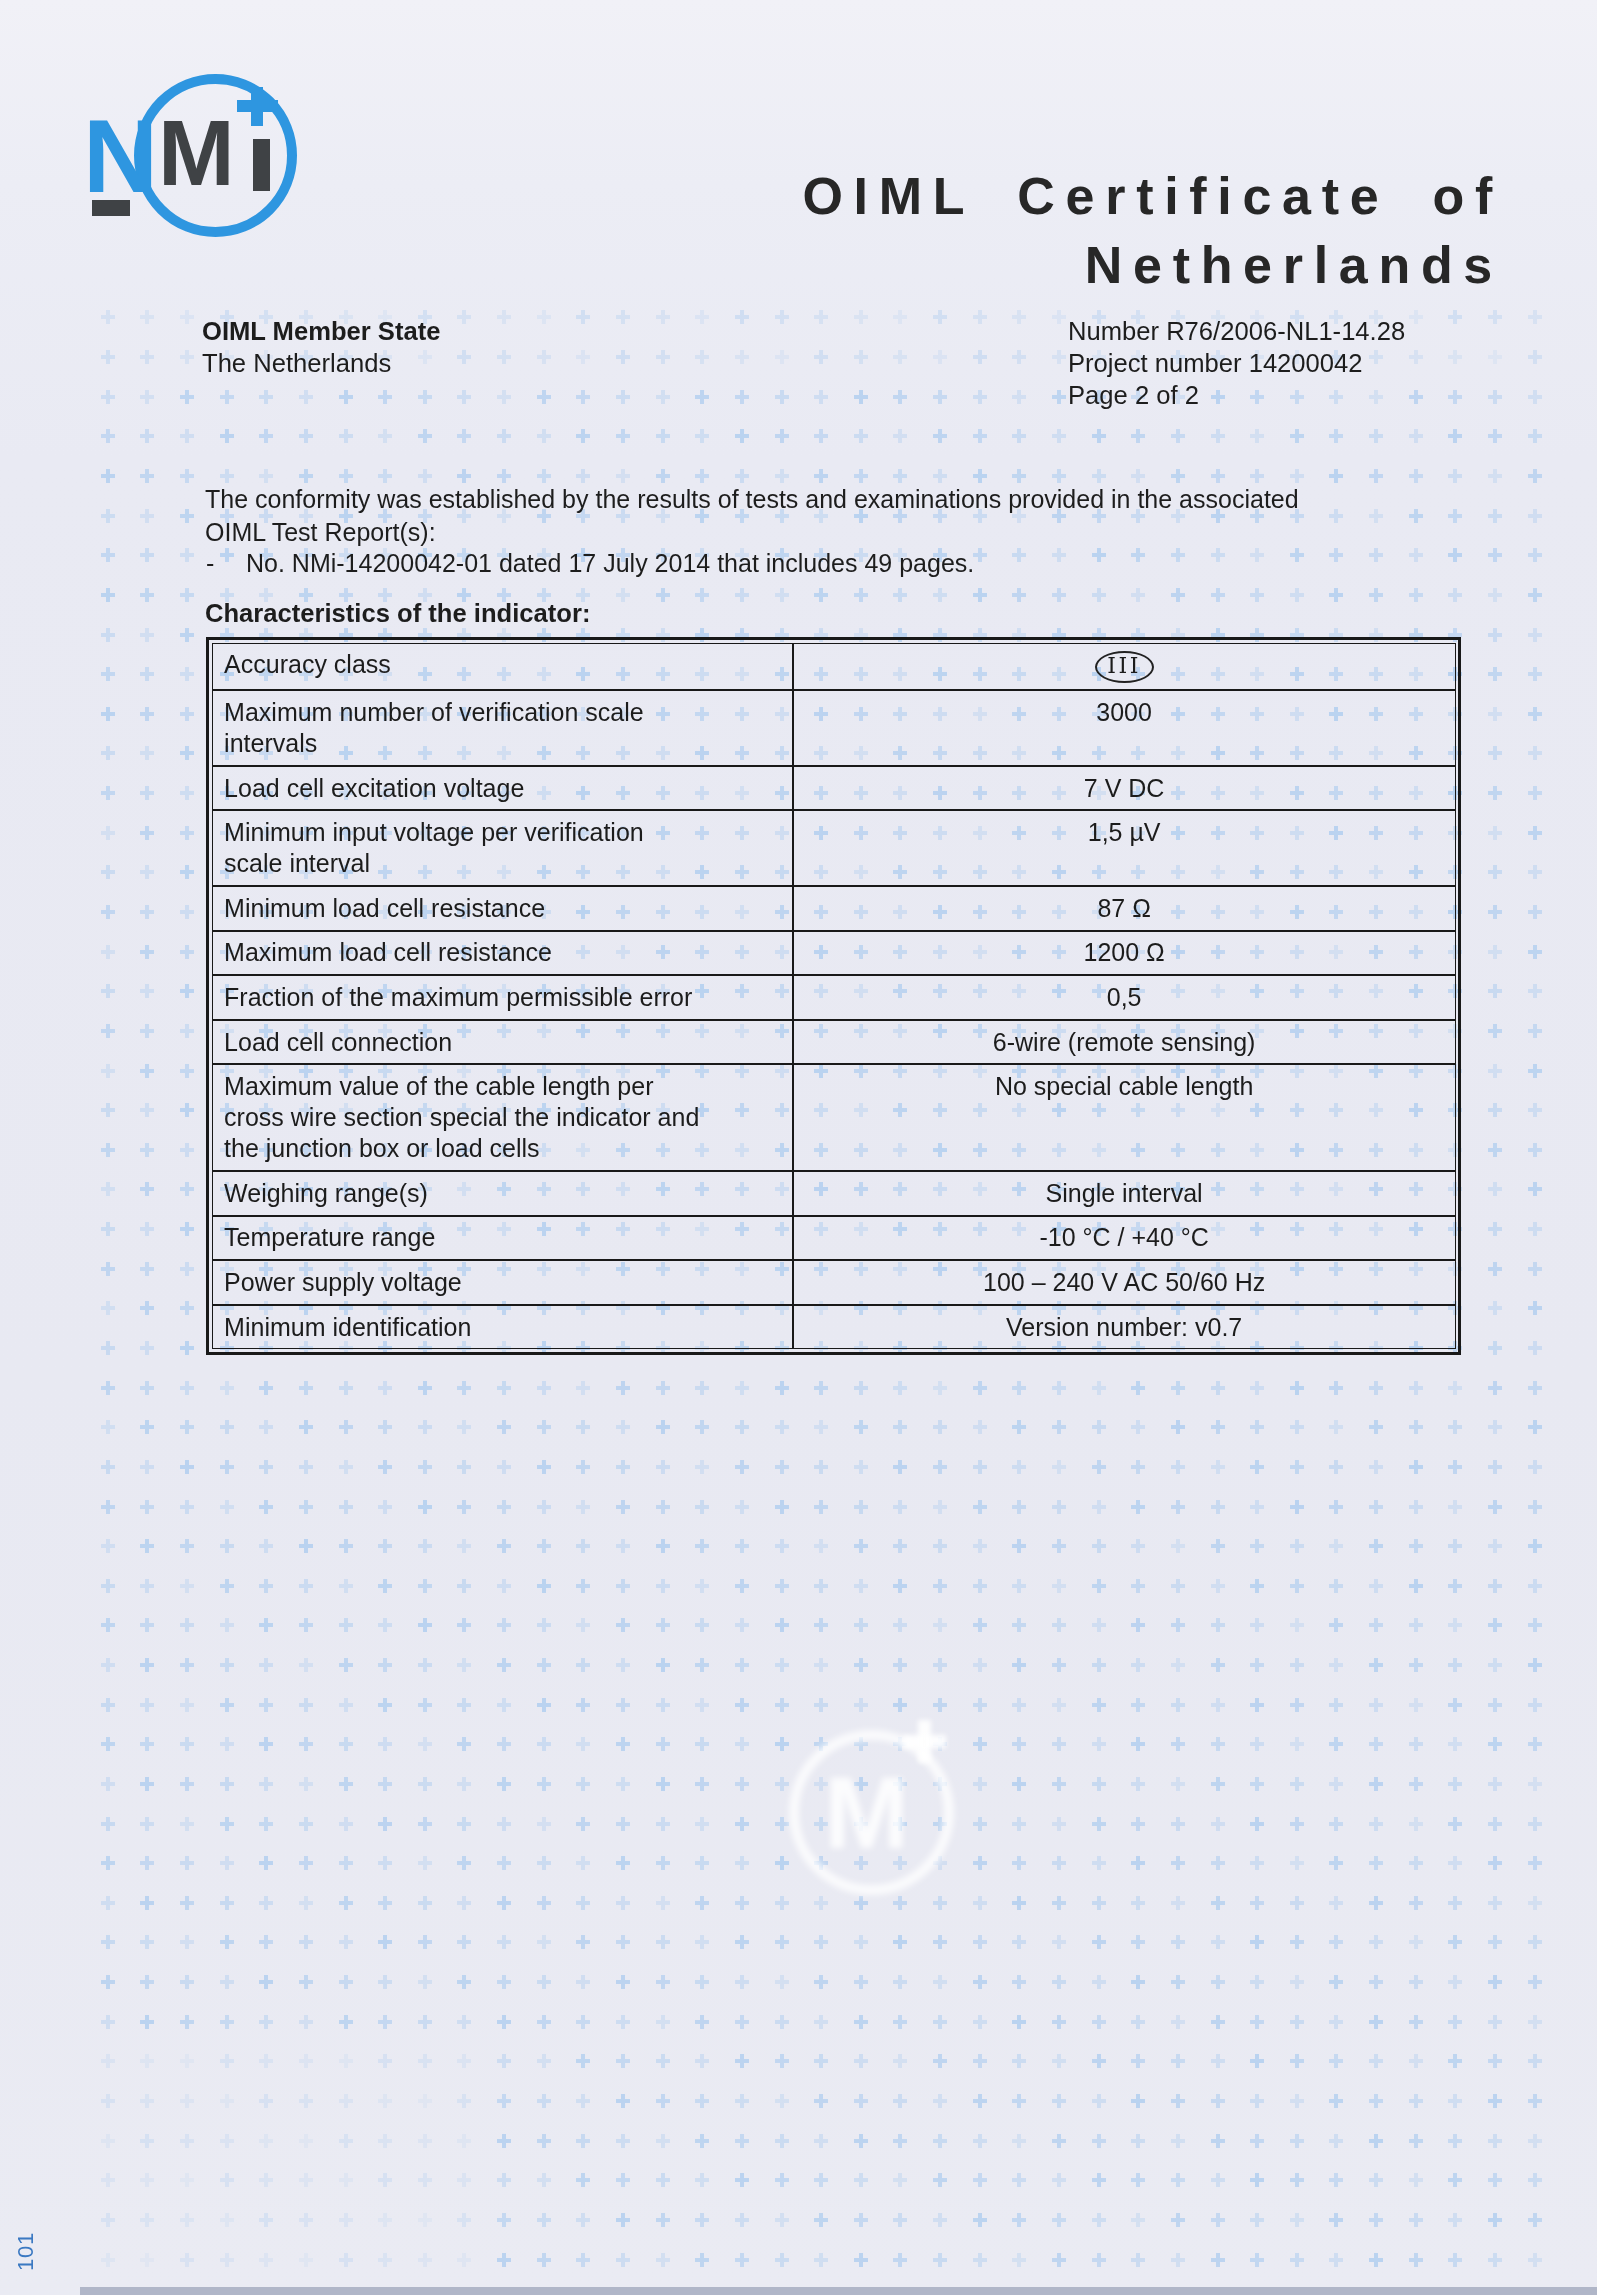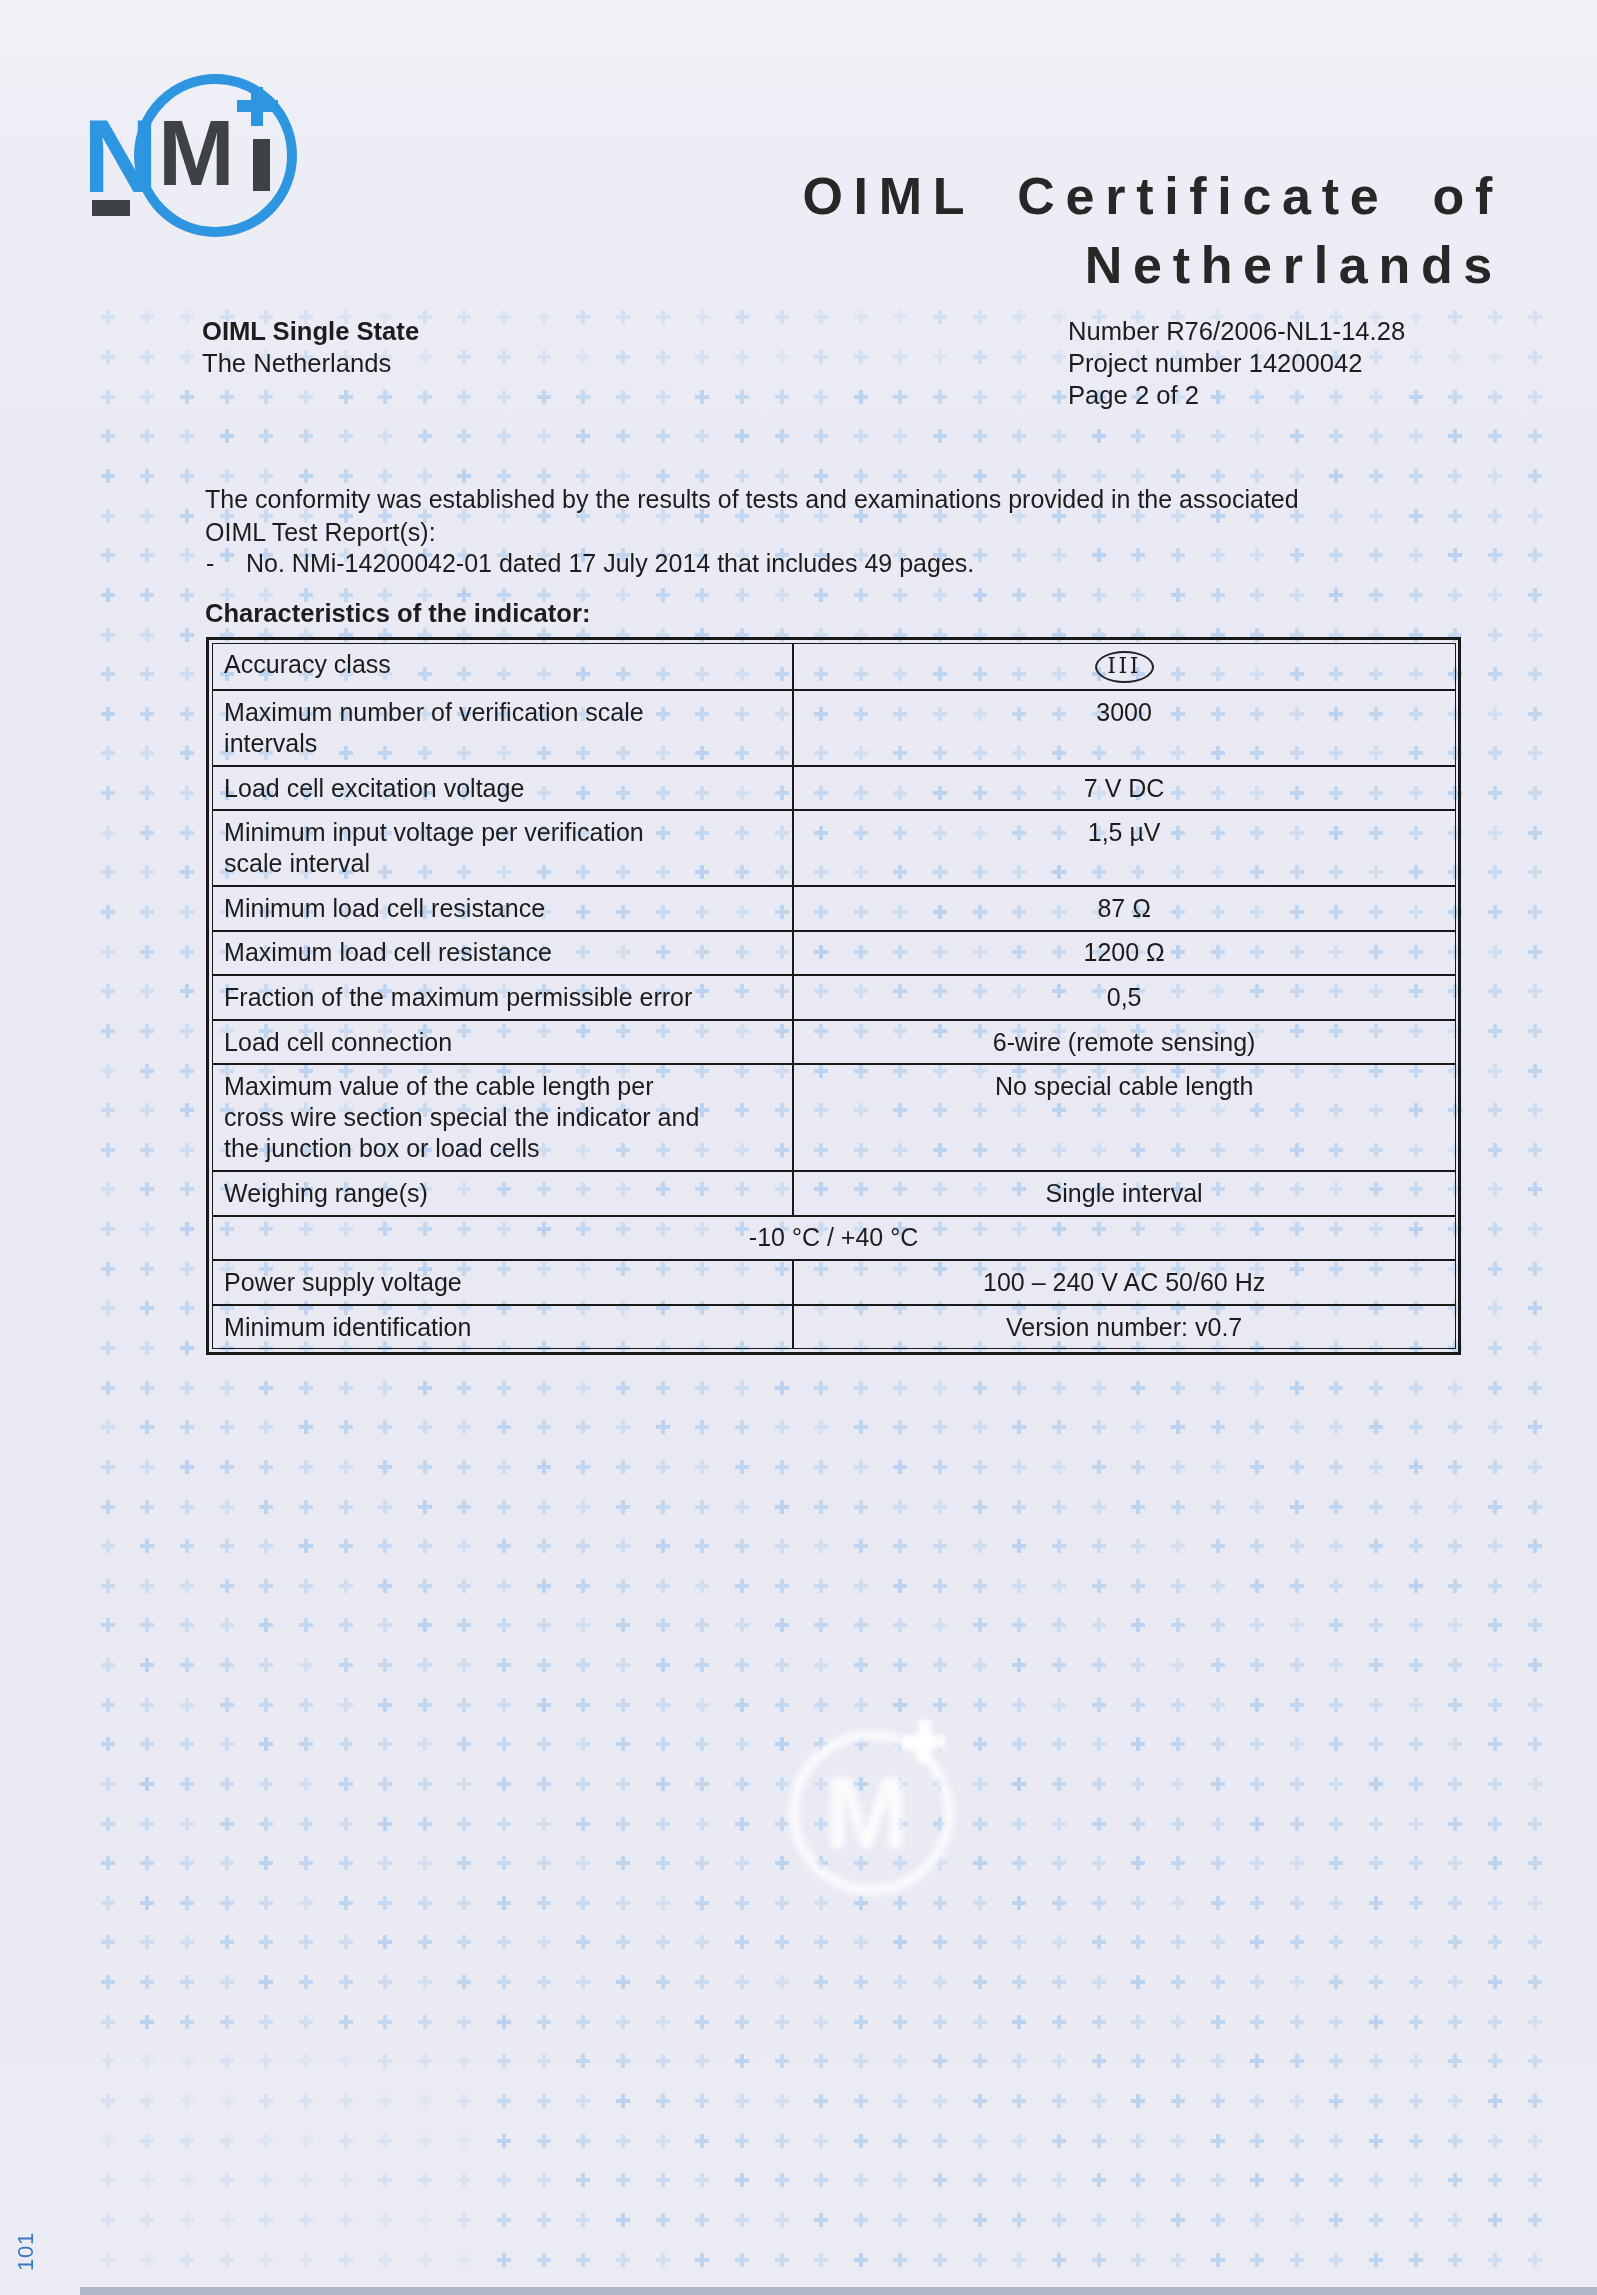--- a/index.html
+++ b/index.html
@@ -1940,21 +1940,21 @@
     <div class="logo-plus"></div>
     <div class="logo-dash"></div>
   </div>
 
   <div class="title">
     <div>OIML Certificate of</div>
     <div>Netherlands</div>
   </div>
 
   <div class="member">
-    <div class="b">OIML Single State</div>
+    <div class="b">OIML Member State</div>
     <div>The Netherlands</div>
   </div>
 
   <div class="certnums">
     <div>Number R76/2006-NL1-14.28</div>
     <div>Project number 14200042</div>
     <div>Page 2 of 2</div>
   </div>
 
   <div class="intro">The conformity was established by the results of tests and examinations provided in the associated
@@ -2007,20 +2007,21 @@
           <div class="tcell tlabel">Maximum value of the cable length per
 cross wire section special the indicator and
 the junction box or load cells</div>
           <div class="tcell tvalue">No special cable length</div>
         </div>
         <div class="trow">
           <div class="tcell tlabel">Weighing range(s)</div>
           <div class="tcell tvalue">Single interval</div>
         </div>
         <div class="trow">
+          <div class="tcell tlabel">Temperature range</div>
           <div class="tcell tvalue">-10 °C / +40 °C</div>
         </div>
         <div class="trow">
           <div class="tcell tlabel">Power supply voltage</div>
           <div class="tcell tvalue">100 – 240 V AC 50/60 Hz</div>
         </div>
         <div class="trow">
           <div class="tcell tlabel">Minimum identification</div>
           <div class="tcell tvalue">Version number: v0.7</div>
         </div>

